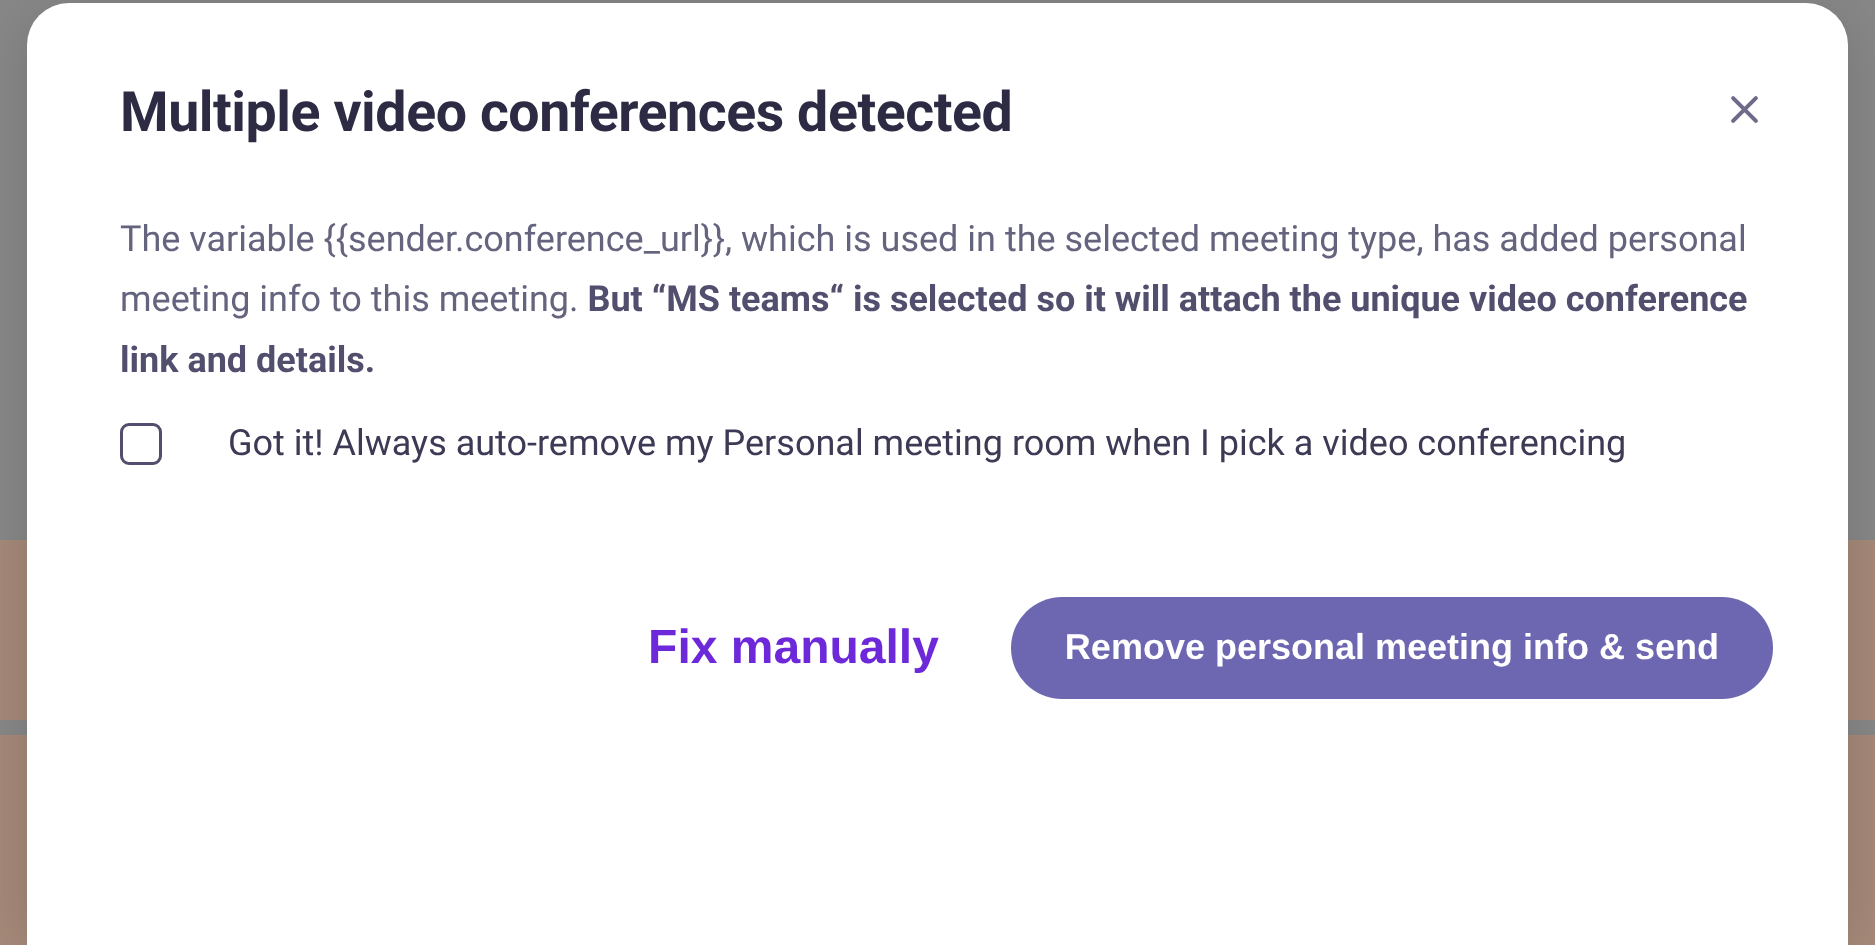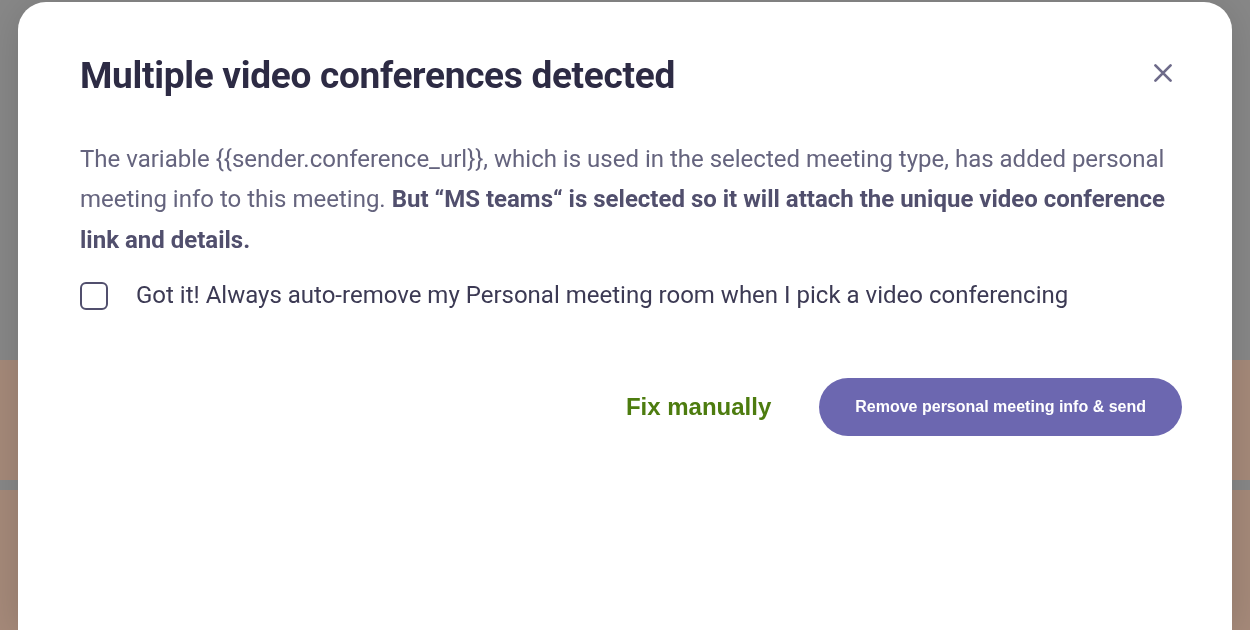--- a/index.html
+++ b/index.html
@@ -87,22 +87,22 @@
     .bold {
       font-weight: 700;
       color: #514f6d;
     }
     .para2 {
       margin-bottom: 44px;
     }
     .checkbox-row {
       display: flex;
       align-items: flex-start;
-      gap: 28px;
-      margin-bottom: 62px;
+      gap: 44px;
+      margin-bottom: 82px;
     }
     .checkbox {
       width: 28px;
       height: 28px;
       border: 2.5px solid #514f6d;
       border-radius: 6px;
       flex-shrink: 0;
       margin-top: 6px;
       cursor: pointer;
       background: #fff;
@@ -115,31 +115,31 @@
     }
     .modal-footer {
       display: flex;
       justify-content: flex-end;
       align-items: center;
       gap: 44px;
     }
     .btn-secondary {
       background: none;
       border: none;
-      color: #4d7c0f;
-      font-size: 24px;
+      color: #6d28d9;
+      font-size: 32px;
       font-weight: 700;
       cursor: pointer;
       padding: 8px 4px;
     }
     .btn-primary {
       background: #6c67b0;
       border: none;
       color: #ffffff;
-      font-size: 16px;
+      font-size: 24px;
       font-weight: 700;
       cursor: pointer;
       padding: 20px 36px;
       border-radius: 999px;
     }
   </style>
 </head>
 <body>
 
 <div class="backdrop">

